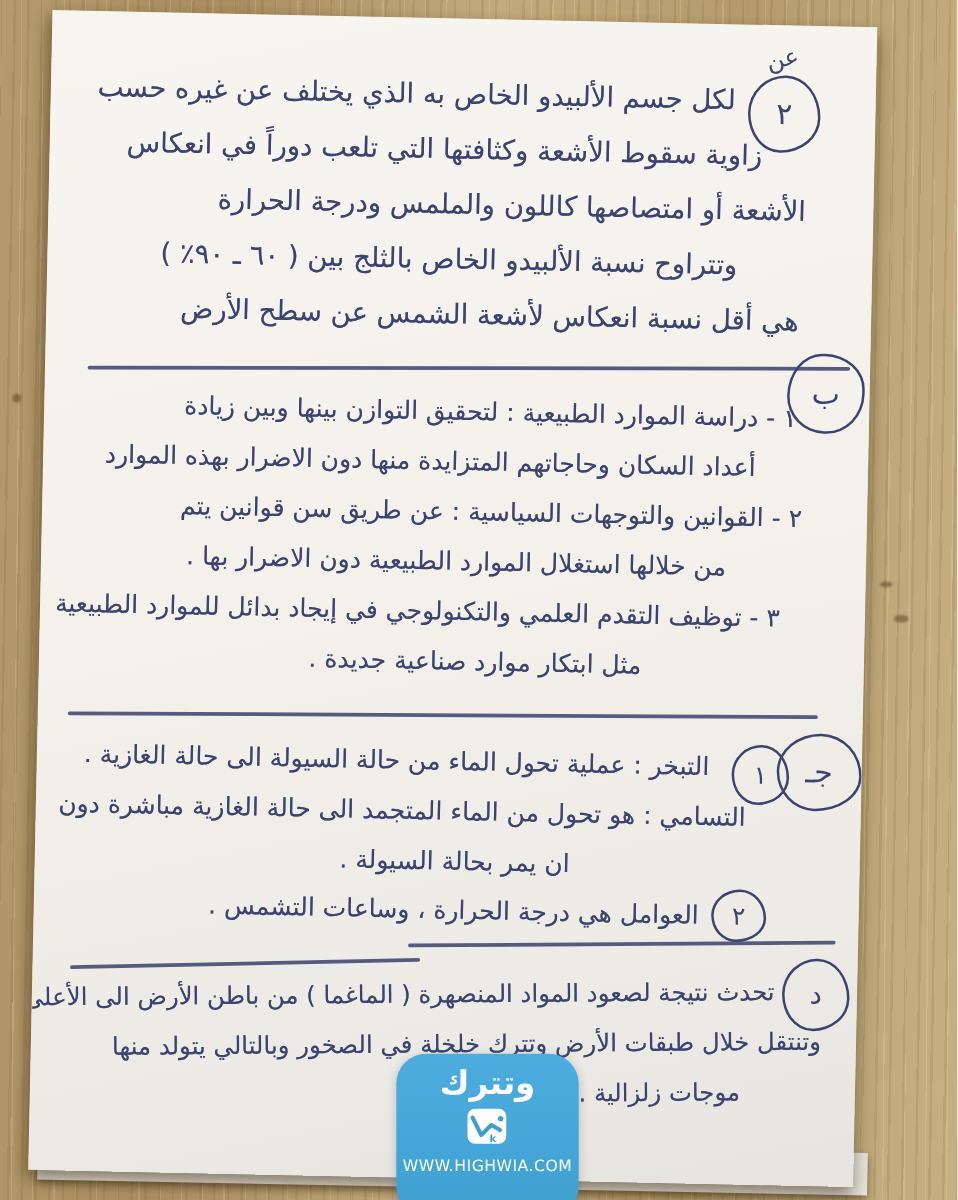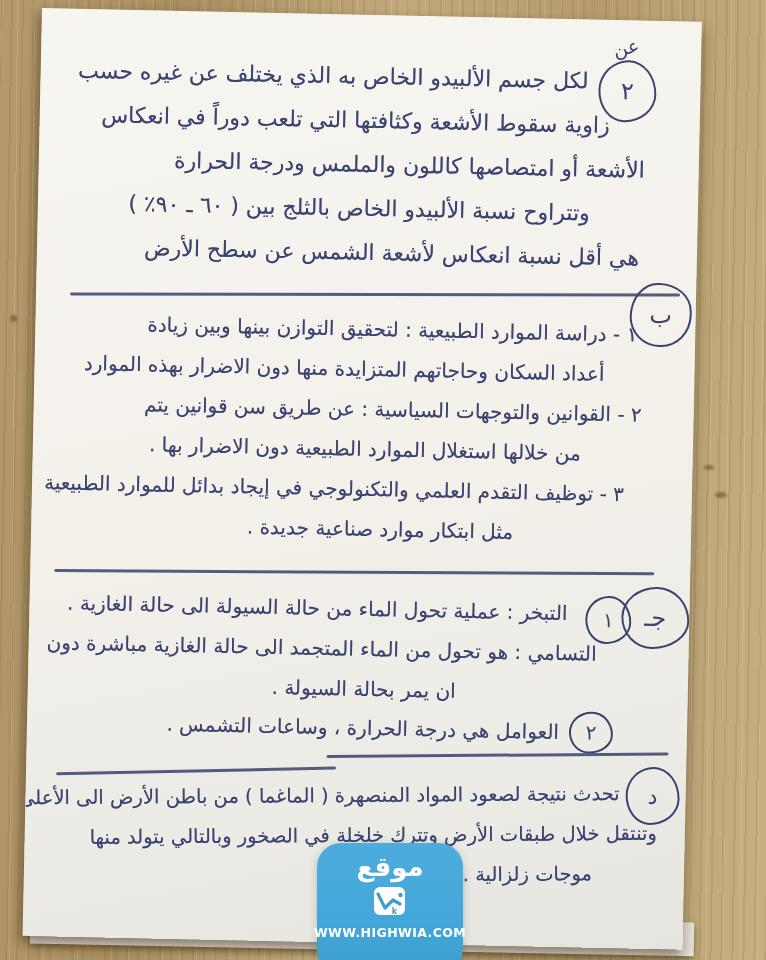--- a/index.html
+++ b/index.html
@@ -74,21 +74,21 @@
   .ld3{padding-right:92px;}
 
   
   .watermark{position:absolute;left:317px;top:843px;width:146px;height:130px;z-index:9;
     background:linear-gradient(180deg,#4cacdd 0%,#45a7d9 55%,#3d9ecf 100%);
     border-radius:24px;display:flex;flex-direction:column;align-items:center;
     box-shadow:0 2px 8px rgba(30,60,80,.25);color:#fff;}
   .wm-site{font-size:26px;font-weight:bold;margin-top:9px;line-height:30px;}
   .wm-brand-row{display:flex;direction:rtl;align-items:center;gap:4px;margin-top:2px;}
   .wm-brand{font-size:31px;font-weight:bold;line-height:34px;}
-  .wm-url{font-size:12.5px;font-weight:bold;letter-spacing:.4px;margin-top:7px;font-family:"DejaVu Sans",sans-serif;}
+  .wm-url{font-size:12.5px;font-weight:normal;letter-spacing:.4px;margin-top:7px;font-family:"DejaVu Sans",sans-serif;}
 </style>
 </head>
 <body>
 
 <div class="scene">
 
   <span class="wood-knot" style="left:704px;top:465px;width:10px;height:5px;"></span>
   <span class="wood-knot" style="left:715px;top:492px;width:12px;height:6px;"></span>
   <span class="wood-knot" style="left:10px;top:315px;width:7px;height:7px;"></span>
 
@@ -142,21 +142,21 @@
     <span class="badge" style="right:6px;top:746px;width:50px;height:54px;font-size:22px;">د</span>
 
     <div class="sec-d">
       <div class="line ld1">تحدث نتيجة لصعود المواد المنصهرة ( الماغما ) من باطن الأرض الى الأعلى</div>
       <div class="line ld2">وتنتقل خلال طبقات الأرض وتترك خلخلة في الصخور وبالتالي يتولد منها</div>
       <div class="line ld3">موجات زلزالية .</div>
     </div>
   </div>
 
   <div class="watermark">
-    <div class="wm-site">موقع</div>
+    <div class="wm-site">وتترك</div>
     <div class="wm-brand-row">
       <span style="display:inline-flex;">
         <svg width="34" height="34" viewBox="0 0 34 34" aria-hidden="true">
           <rect x="1" y="3" width="31" height="28" rx="6" fill="#ffffff"></rect>
           <path d="M5 10 L12 24 L20 16 L27 20" fill="none" stroke="#3d9ecf" stroke-width="3.2" stroke-linecap="round" stroke-linejoin="round"></path>
           <circle cx="27.5" cy="11" r="2.2" fill="#3d9ecf"></circle>
           <text x="24" y="29.5" font-size="8" font-family="DejaVu Sans, sans-serif" font-weight="bold" fill="#3d9ecf">k</text>
         </svg>
       </span>
     </div>

